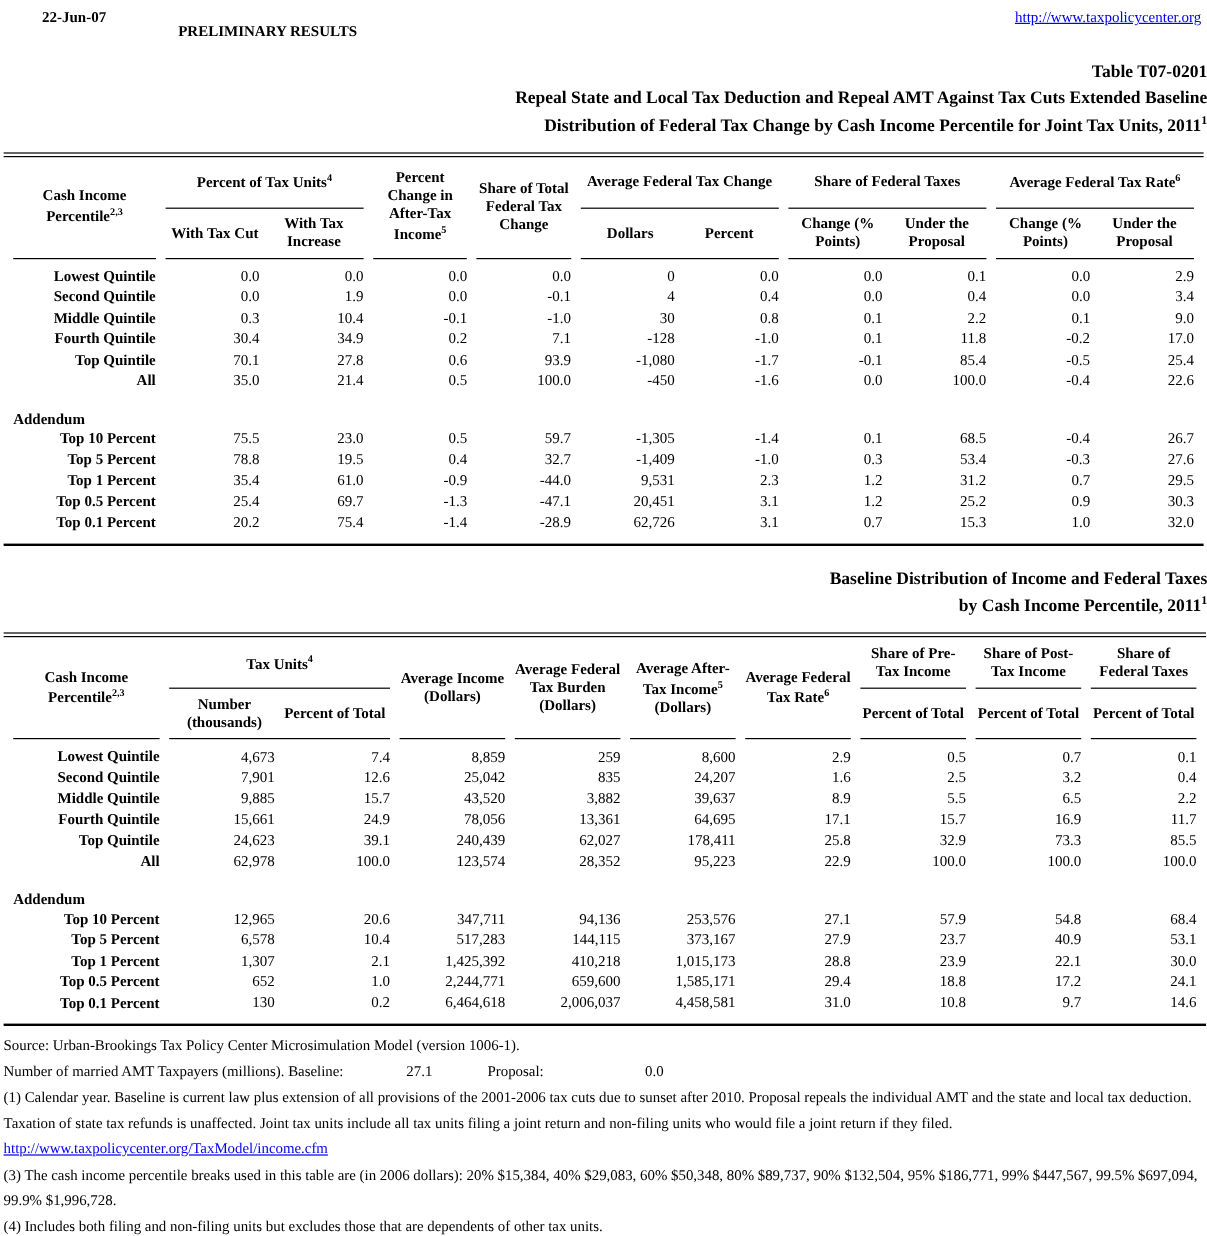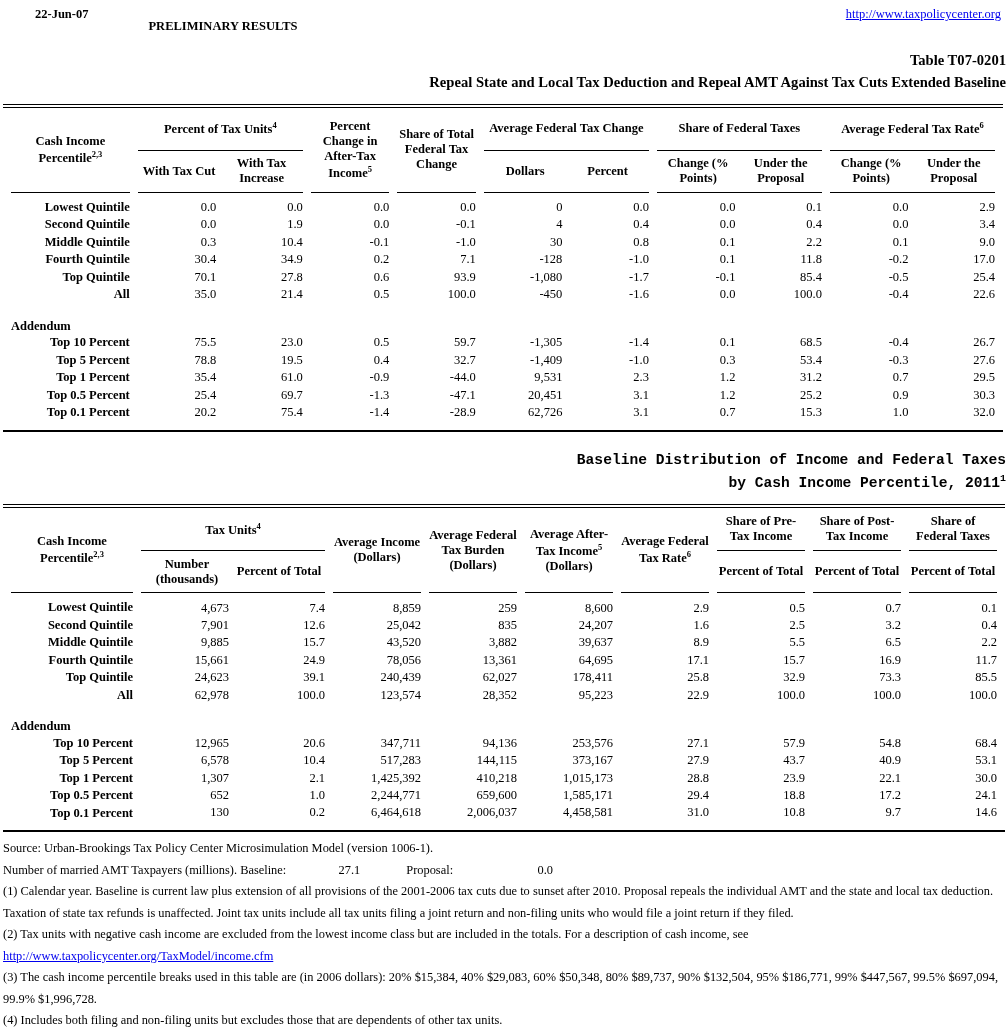--- a/index.html
+++ b/index.html
@@ -3,21 +3,21 @@
 <meta charset="utf-8">
 <style>
   html,body{margin:0;padding:0;background:#fff;color:#000;}
   body{width:1006px;height:1030px;overflow:hidden;
        font-family:"Liberation Serif","DejaVu Serif",serif;font-size:12.5px;}
   .topbar{display:flex;align-items:flex-start;padding:7px 3px 0 35px;font-weight:bold;}
   .topbar .status{margin-left:60px;margin-top:12px;}
   .topbar .site-link{margin-left:auto;margin-right:2px;font-weight:normal;}
   a.site-link{color:#0000EE;text-decoration:underline;cursor:pointer;}
   .titles{text-align:right;font-weight:bold;font-size:14.6px;line-height:1.5;margin-top:16px;}
-  .t2title{margin-top:18px;margin-bottom:2px;font-family:Liberation Mono, monospace;}
+  .t2title{margin-top:18px;margin-bottom:2px;}
   sup{font-size:0.68em;}
   table.data{table-layout:fixed;border-collapse:separate;border-spacing:8px 0;
              width:1000px;margin:10px 3px 0 3px;
              border-top:4px double #000;border-bottom:2px solid #000;}
   table.data th,table.data td{font-size:12.5px;padding:0;}
   thead th{border-bottom:1px solid #000;font-weight:bold;vertical-align:middle;}
   .hcell{display:flex;flex-direction:column;height:84px;}
   .hcell.single{justify-content:center;align-items:center;text-align:center;}
   .hcell.group{}
   .group-title{min-height:38px;display:flex;align-items:center;justify-content:center;
@@ -45,20 +45,21 @@
 
   <div class="topbar">
     <span>22-Jun-07</span>
     <span class="status">PRELIMINARY RESULTS</span>
     <a href="#" class="site-link">http://www.taxpolicycenter.org</a>
   </div>
 
   <div class="titles">
     <div>Table T07-0201</div>
     <div>Repeal State and Local Tax Deduction and Repeal AMT Against Tax Cuts Extended Baseline</div>
+    <div>Distribution of Federal Tax Change by Cash Income Percentile for Joint Tax Units, 2011<sup>1</sup></div>
   </div>
 
   <table class="data t1">
       <colgroup>
         <col style="width: 118px;">
         <col style="width: 78px;">
         <col style="width: 78px;">
         <col style="width: 78px;">
         <col style="width: 78px;">
         <col style="width: 78px;">
@@ -464,21 +465,21 @@
           <td>68.4</td>
         </tr>
         <tr>
           <th class="rowlabel">Top 5 Percent</th>
           <td>6,578</td>
           <td>10.4</td>
           <td>517,283</td>
           <td>144,115</td>
           <td>373,167</td>
           <td>27.9</td>
-          <td>43.7</td>
+          <td>23.7</td>
           <td>40.9</td>
           <td>53.1</td>
         </tr>
         <tr>
           <th class="rowlabel">Top 1 Percent</th>
           <td>1,307</td>
           <td>2.1</td>
           <td>1,425,392</td>
           <td>410,218</td>
           <td>1,015,173</td>
@@ -511,20 +512,19 @@
           <td>9.7</td>
           <td>14.6</td>
         </tr>
       </tbody>
     </table>
 
   <div class="notes">
     <p>Source: Urban-Brookings Tax Policy Center Microsimulation Model (version 1006-1).</p>
     <p class="amt-line"><span>Number of married AMT Taxpayers (millions).  Baseline:</span><span class="v1">27.1</span><span class="plabel">Proposal:</span><span class="v2">0.0</span></p>
     <p>(1) Calendar year. Baseline is current law plus extension of all provisions of the 2001-2006 tax cuts due to sunset after 2010. Proposal repeals the individual AMT and the state and local tax deduction. Taxation of state tax refunds is unaffected. Joint tax units include all tax units filing a joint return and non-filing units who would file a joint return if they filed.</p>
-    <p>(2) Tax units with negative cash income are excluded from the lowest income class but are included in the totals. For a description of cash income, see</p>
     <p><a href="#" class="site-link">http://www.taxpolicycenter.org/TaxModel/income.cfm</a></p>
     <p>(3) The cash income percentile breaks used in this table are (in 2006 dollars): 20% $15,384, 40% $29,083, 60% $50,348, 80% $89,737, 90% $132,504, 95% $186,771, 99% $447,567, 99.5% $697,094, 99.9% $1,996,728.</p>
     <p>(4) Includes both filing and non-filing units but excludes those that are dependents of other tax units.</p>
 
   </div>
 
 </div>
 
 </body></html>

